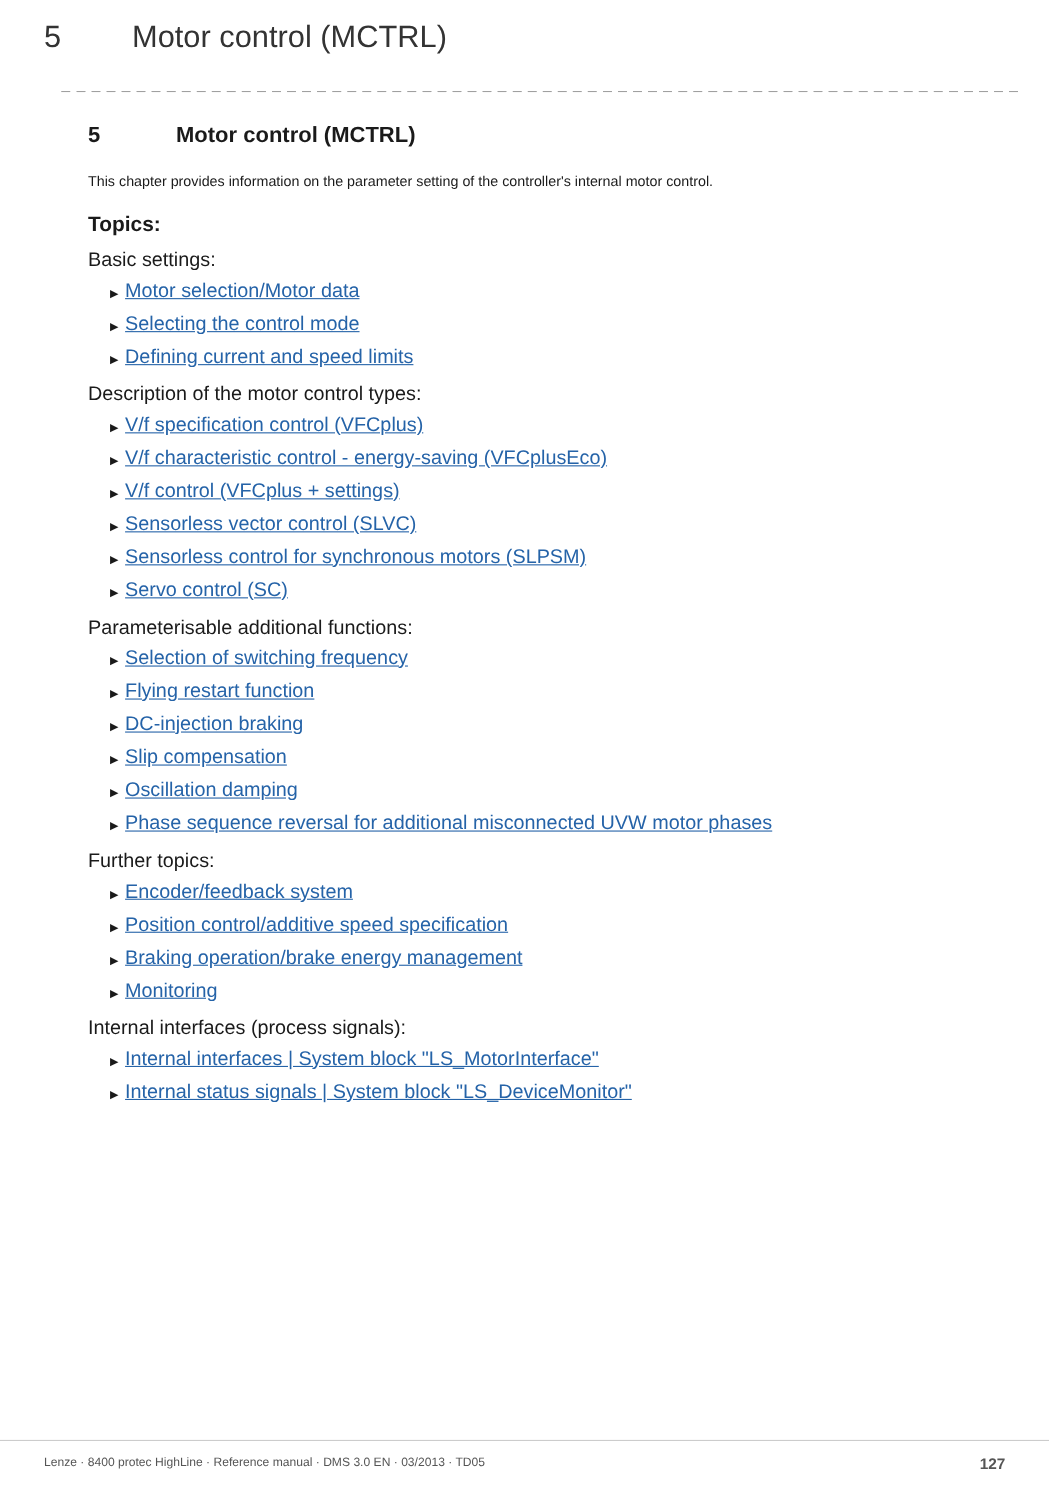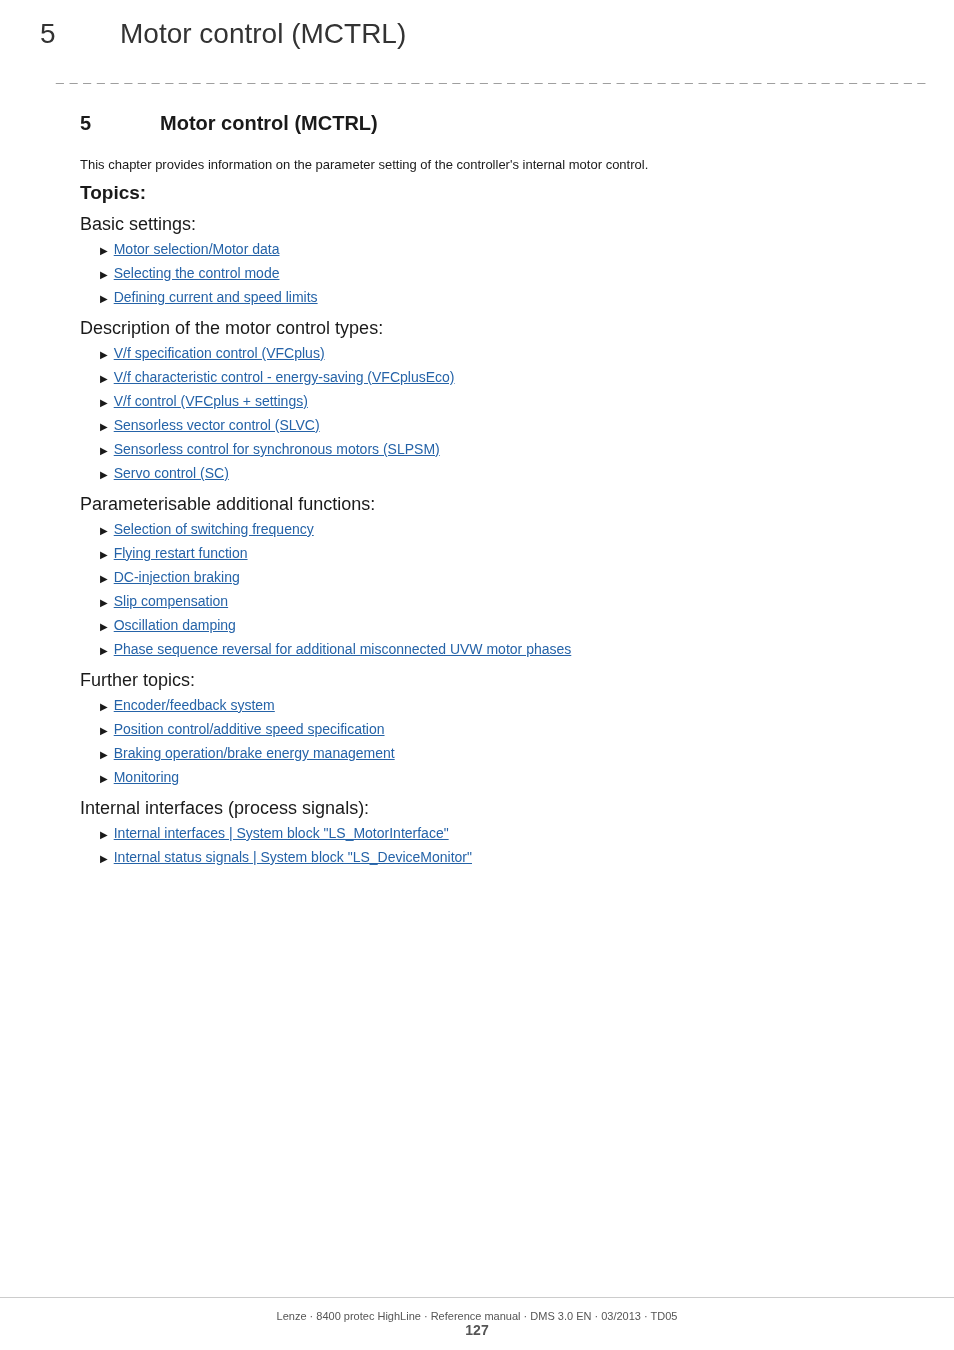--- a/index.html
+++ b/index.html
@@ -83,21 +83,21 @@
       font-size: 20px;
       font-weight: 700;
       color: #1a1a1a;
     }
 
     
     .intro-paragraph {
       font-size: 13px;
       line-height: 1.6;
       color: #1a1a1a;
-      margin-bottom: 6px;
+      margin-bottom: 18px;
       text-align: justify;
     }
 
     
     .topics-label {
       font-weight: 700;
       font-size: 19px;
       margin-bottom: 8px;
     }
 
@@ -129,37 +129,36 @@
       color: #1a1a1a;
       margin-right: 6px;
       font-size: 10px;
       flex-shrink: 0;
       margin-top: 2px;
     }
 
     .topic-list li a {
       color: #2563a8;
       text-decoration: underline;
-      font-size: 14px;
+      font-size: 18px;
     }
 
     
     .page-footer {
       position: absolute;
       bottom: 0;
       left: 0;
       right: 0;
       display: flex;
-      justify-content: flex-start;
+      justify-content: space-between;
       align-items: center;
       padding: 12px 40px;
       border-top: 1px solid #ccc;
       font-size: 11px;
       color: #555;
-      flex-direction: column;
     }
 
     .footer-left {
       font-size: 11px;
       color: #555;
     }
 
     .footer-right {
       font-size: 14px;
       color: #555;

